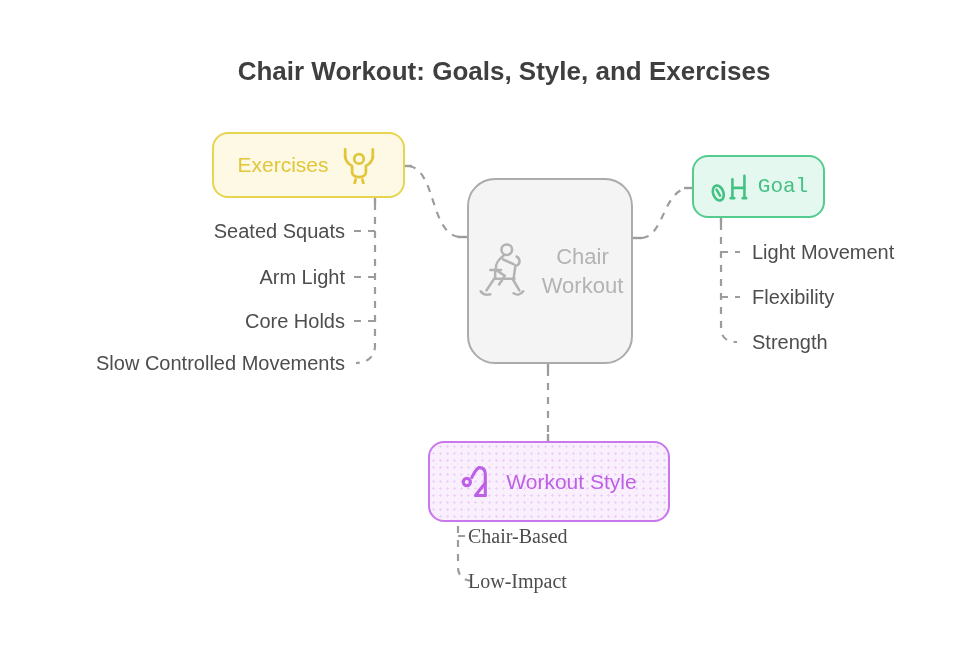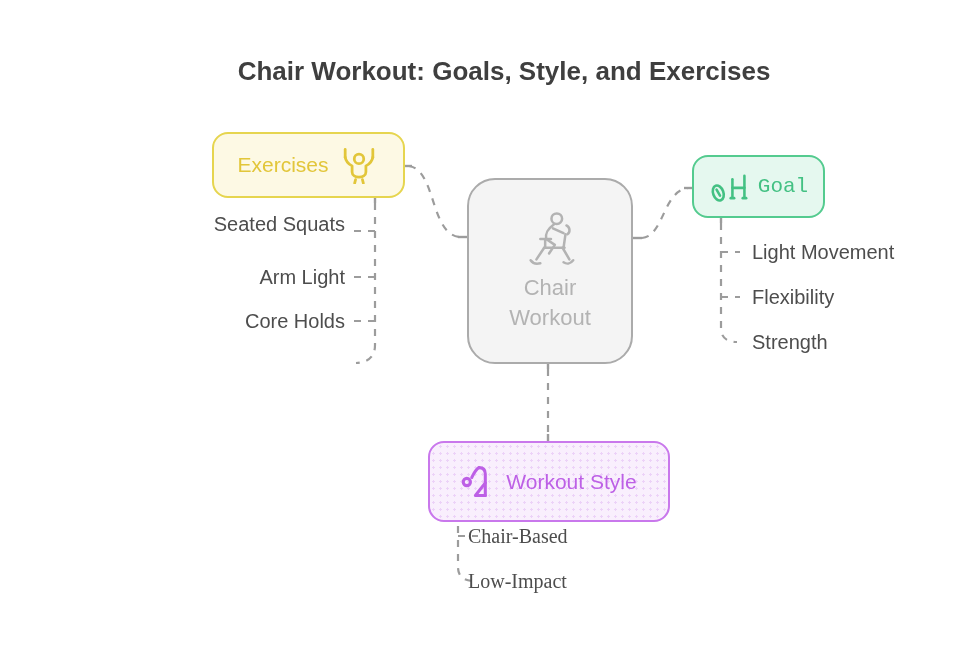--- a/index.html
+++ b/index.html
@@ -32,37 +32,37 @@
   .node-style {
     left:428px; top:441px; width:242px; height:81px;
     background-color:#f9effd;
     background-image:radial-gradient(circle, #ecd2f8 1px, transparent 1.2px);
     background-size:7px 7px;
     border-color:#c978ec; color:#bd60e6;
   }
   .node-center {
     left:467px; top:178px; width:166px; height:186px;
     background:#f4f4f4; border-color:#ababab; border-radius:28px;
-    flex-direction:column; gap:3px; color:#b3b3b3;
+    flex-direction:row; gap:3px; color:#b3b3b3;
   }
   .center-label {
     font-size:22px; line-height:1.32; width:120px; text-align:center; color:#b3b3b3;
   }
 
   .icon { display:flex; align-items:center; justify-content:center; }
   .icon svg { display:block; }
 
   .leaf {
     position:absolute; font-size:20px; color:#4d4d4d;
     white-space:nowrap; transform:translateY(-50%);
   }
   .leaf-left  { right:631px; text-align:right; }
   .leaf-right { left:752px; }
   .leaf-bottom{ left:468px;font-family:Liberation Serif, serif; }
-  .y231{top:224px}.y277{top:277px}.y321{top:321px}.y363{top:363px}
+  .y231{top:231px}.y277{top:277px}.y321{top:321px}.y363{top:363px}
   .y252{top:252px}.y297{top:297px}.y342{top:342px}
   .y536{top:536px}.y581{top:581px}
 </style>
 </head>
 <body>
 
 <div class="canvas">
 
   <h1 class="title">Chair Workout: Goals, Style, and Exercises</h1>
 
@@ -153,20 +153,21 @@
         <path d="M20 6 c-4 2 -6 7 -8 11"></path>
         <path d="M27 23 l-11 14 h11"></path>
       </svg>
     </span>
     <span>Workout Style</span>
   </div>
 
   <div class="leaf leaf-left y231">Seated Squats</div>
   <div class="leaf leaf-left y277">Arm Light</div>
   <div class="leaf leaf-left y321">Core Holds</div>
+  <div class="leaf leaf-left y363">Slow Controlled Movements</div>
 
   <div class="leaf leaf-right y252">Light Movement</div>
   <div class="leaf leaf-right y297">Flexibility</div>
   <div class="leaf leaf-right y342">Strength</div>
 
   <div class="leaf leaf-bottom y536">Chair-Based</div>
   <div class="leaf leaf-bottom y581">Low-Impact</div>
 
 </div>
 

